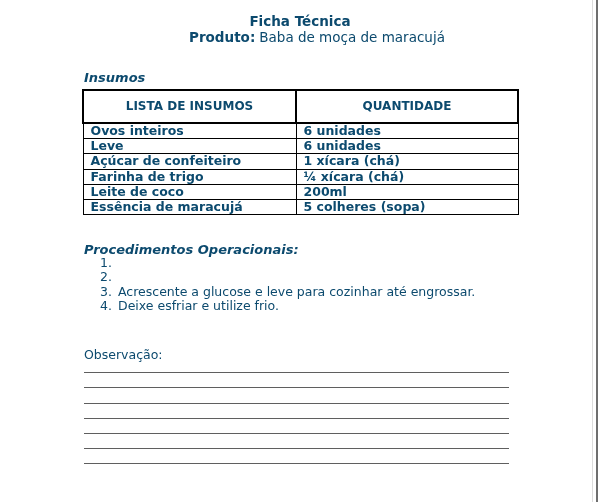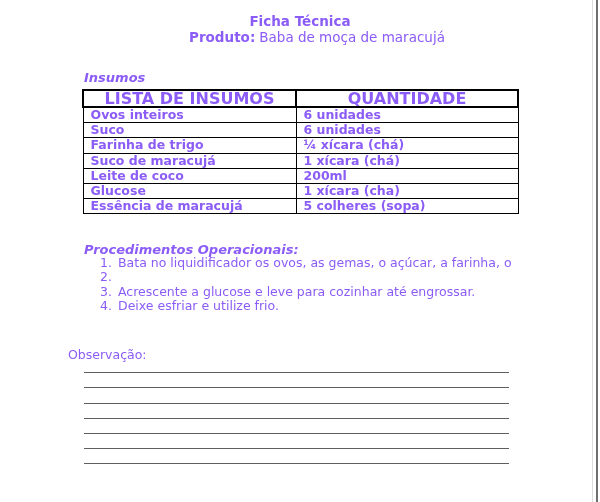--- a/index.html
+++ b/index.html
@@ -2,21 +2,21 @@
 <html><head>
 <meta charset="utf-8">
 <style>
   * { margin:0; padding:0; box-sizing:border-box; }
   html,body { background:#fff; }
   .page {
     position:relative;
     width:600px; height:502px;
     background:#ffffff;
     font-family:"DejaVu Sans", sans-serif;
-    color:#8b5cf6;
+    color:#0c4a6e;
     overflow:hidden;
   }
   .title1 {
     position:absolute; top:13px; left:0; width:100%;
     text-align:center; font-size:13.5px; font-weight:bold;
   }
   .title2 {
     position:absolute; top:29px; left:17px; width:100%;
     text-align:center; font-size:13.5px;
   }
@@ -28,38 +28,38 @@
   .insumos-label { top:70px;font-style:italic; }
   .proc-label { top:242px;font-style:italic; }
   table.insumos {
     position:absolute; left:82px; top:89px;
     width:435px; border-collapse:collapse; table-layout:fixed;
   }
   table.insumos col.c1 { width:213px; }
   table.insumos col.c2 { width:222px; }
   table.insumos th {
     border:2px solid #000;
-    font-size:16px; font-weight:bold; text-align:center;
-    height:16px; padding:0; line-height:15px;
+    font-size:12px; font-weight:bold; text-align:center;
+    height:16px; padding:8px; line-height:15px;
   }
   table.insumos td {
     border:1px solid #000;
     font-size:12.5px; font-weight:bold; text-align:left;
     height:14.5px; line-height:14.2px; padding:0 0 0 7px;
     white-space:nowrap; overflow:hidden;
   }
   .proc-list {
     position:absolute; left:84px; top:256px; width:470px;
     font-size:12.5px; line-height:14.4px;
   }
   .proc-item { display:flex; }
   .proc-num { width:28px; text-align:right; flex:0 0 28px; }
   .proc-text { margin-left:6px; }
   .obs-label {
-    position:absolute; left:68px; top:347px; font-size:12.5px;
+    position:absolute; left:84px; top:347px; font-size:12.5px;
   }
   .obs-lines {
     position:absolute; left:84px; top:358px; width:425px;
   }
   .obs-line {
     height:15.2px;
     border-bottom:1.3px solid #5f5f5f;
   }
   .edge-light {
     position:absolute; top:0; left:592px; width:1px; height:502px;
@@ -91,53 +91,48 @@
     <tbody>
         <tr>
       <th>LISTA DE INSUMOS</th>
       <th>QUANTIDADE</th>
     </tr>
     <tr>
       <td>Ovos inteiros</td>
       <td>6 unidades</td>
     </tr>
     <tr>
-      <td>Suco</td>
+      <td>Leve</td>
       <td>6 unidades</td>
+    </tr>
+    <tr>
+      <td>Açúcar de confeiteiro</td>
+      <td>1 xícara (chá)</td>
     </tr>
     <tr>
       <td>Farinha de trigo</td>
       <td>¼ xícara (chá)</td>
     </tr>
     <tr>
-      <td>Suco de maracujá</td>
-      <td>1 xícara (chá)</td>
-    </tr>
-    <tr>
       <td>Leite de coco</td>
       <td>200ml</td>
-    </tr>
-    <tr>
-      <td>Glucose</td>
-      <td>1 xícara (cha)</td>
     </tr>
     <tr>
       <td>Essência de maracujá</td>
       <td>5 colheres (sopa)</td>
     </tr>
   </tbody>
     </table>
 
   <div class="section-label proc-label">Procedimentos Operacionais:</div>
 
   <div class="proc-list">
     <div class="proc-item">
       <span class="proc-num">1.</span>
       <span class="proc-text">
-        <div>Bata no liquidificador os ovos, as gemas, o açúcar, a farinha, o</div>
       </span>
     </div>
     <div class="proc-item">
       <span class="proc-num">2.</span>
     </div>
     <div class="proc-item">
       <span class="proc-num">3.</span>
       <span class="proc-text">Acrescente a glucose e leve para cozinhar até engrossar.</span>
     </div>
     <div class="proc-item">

